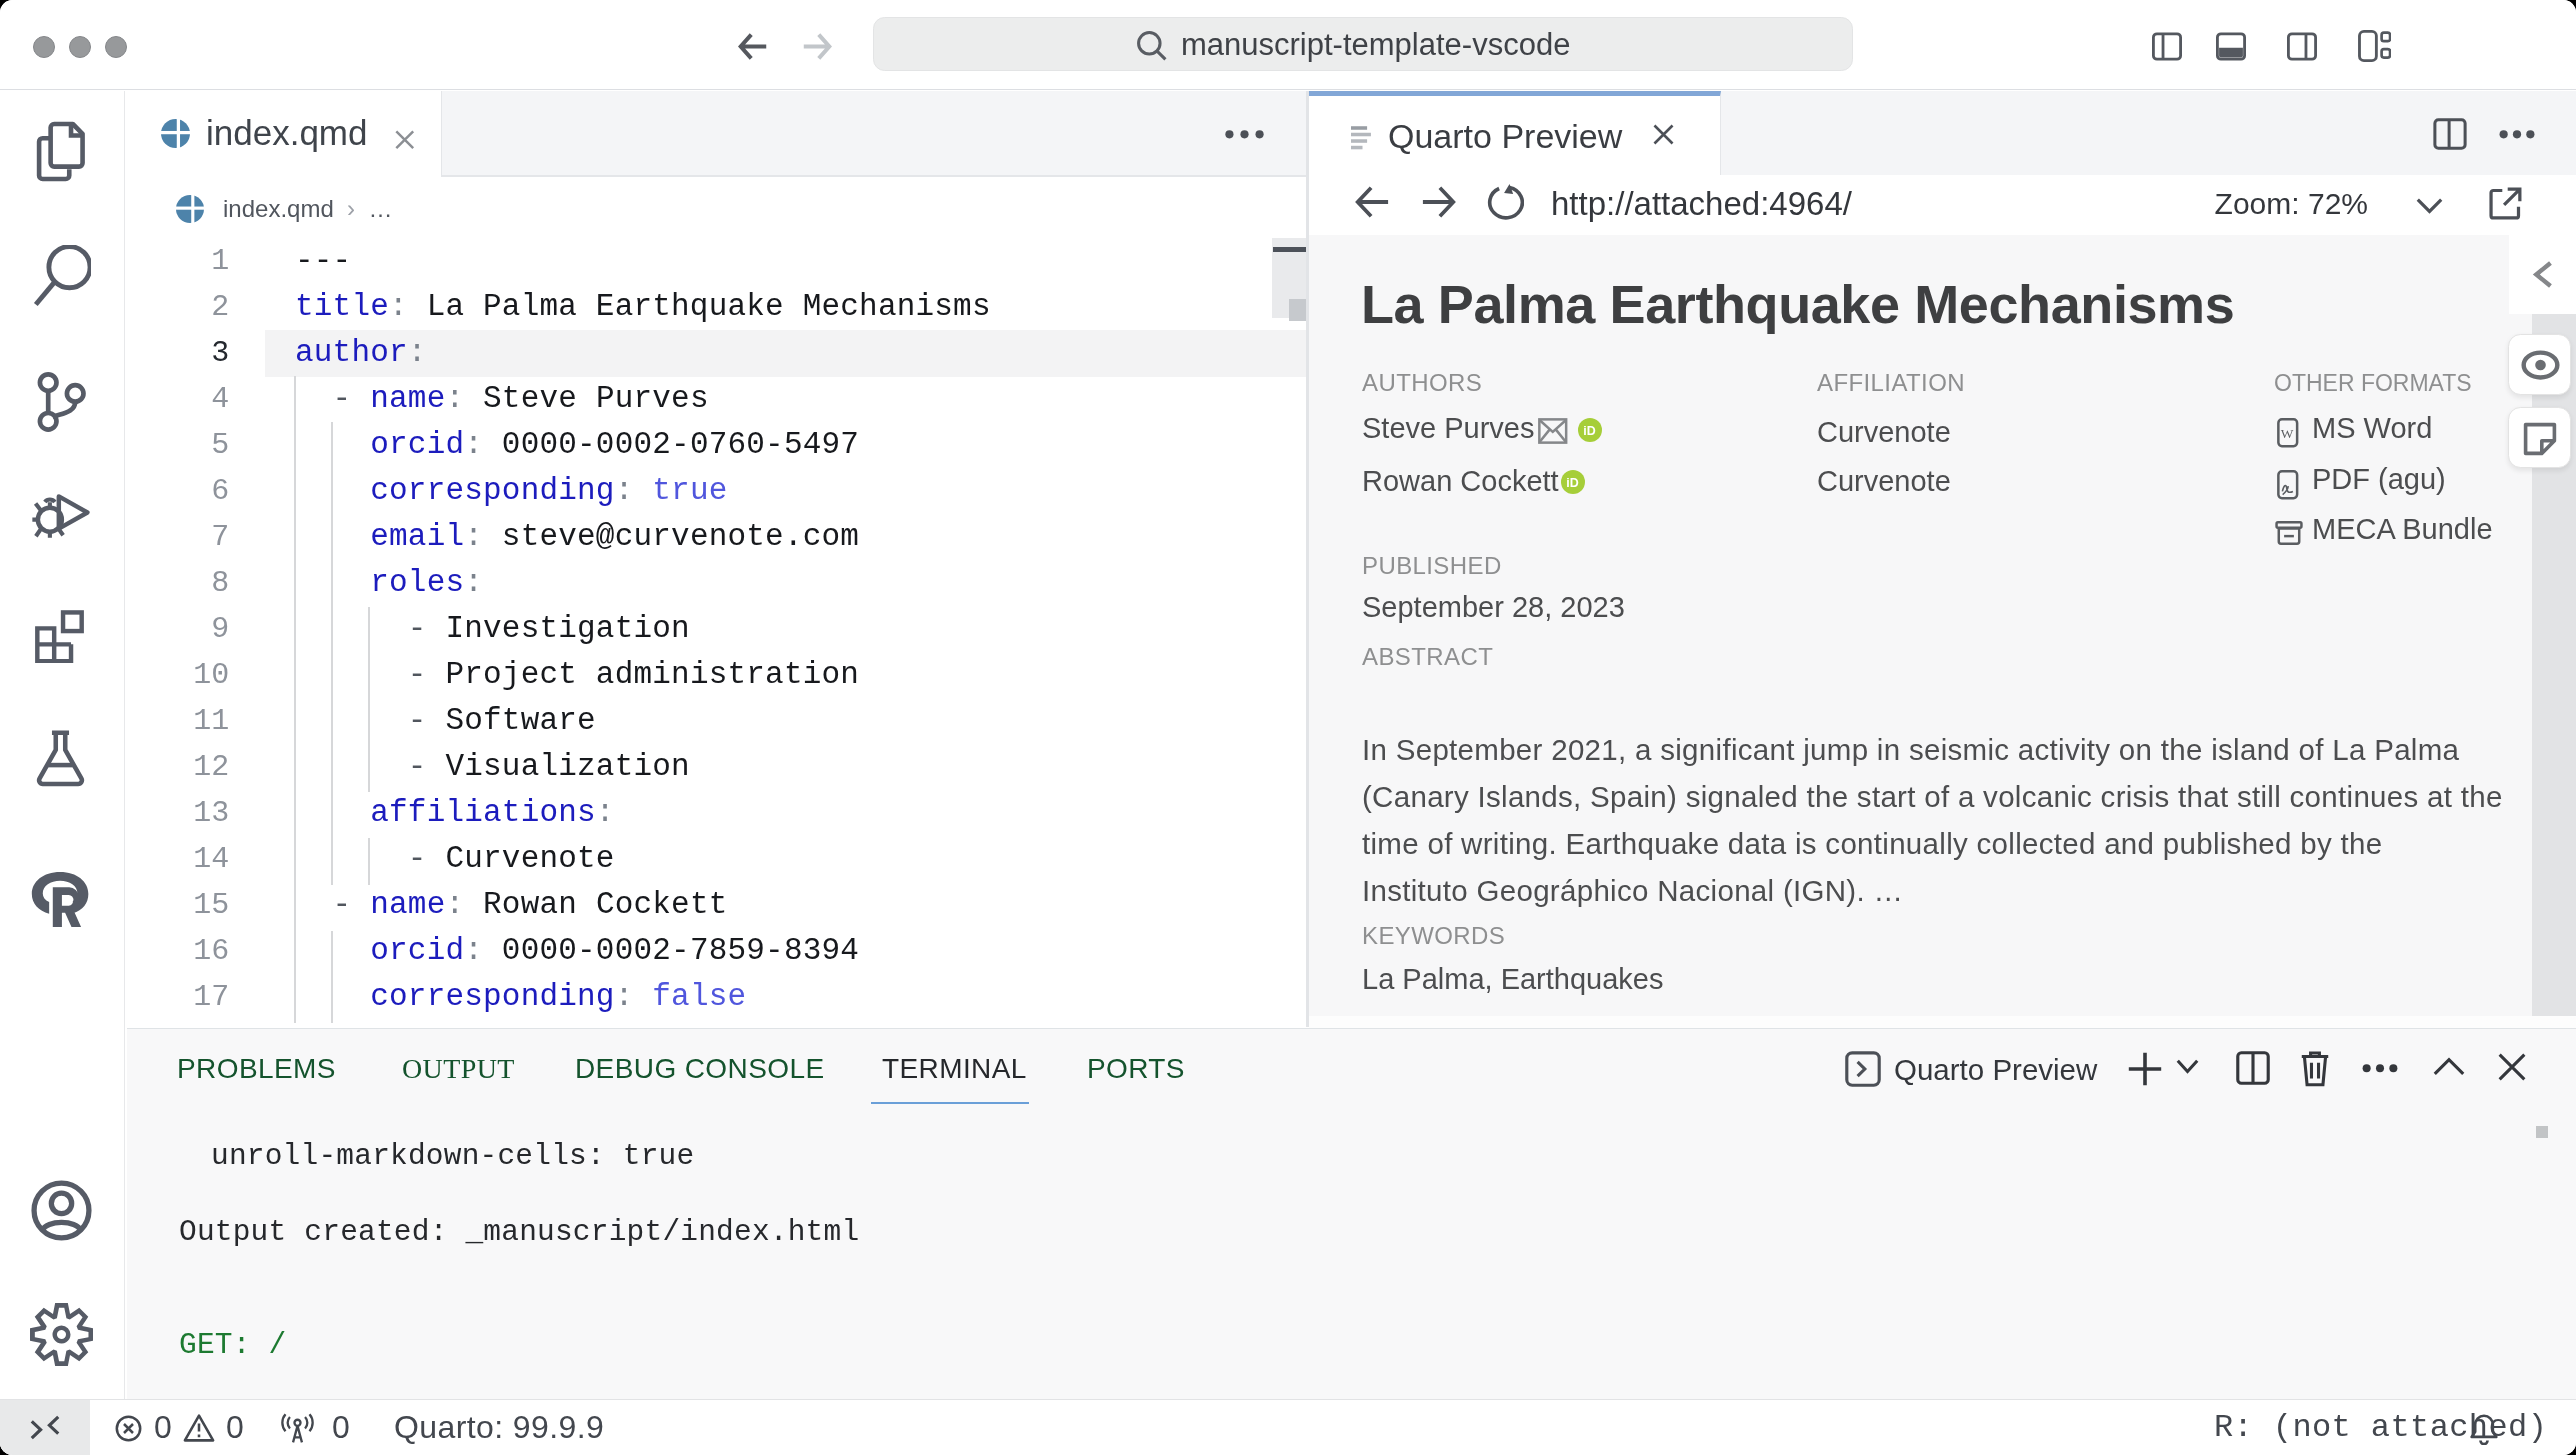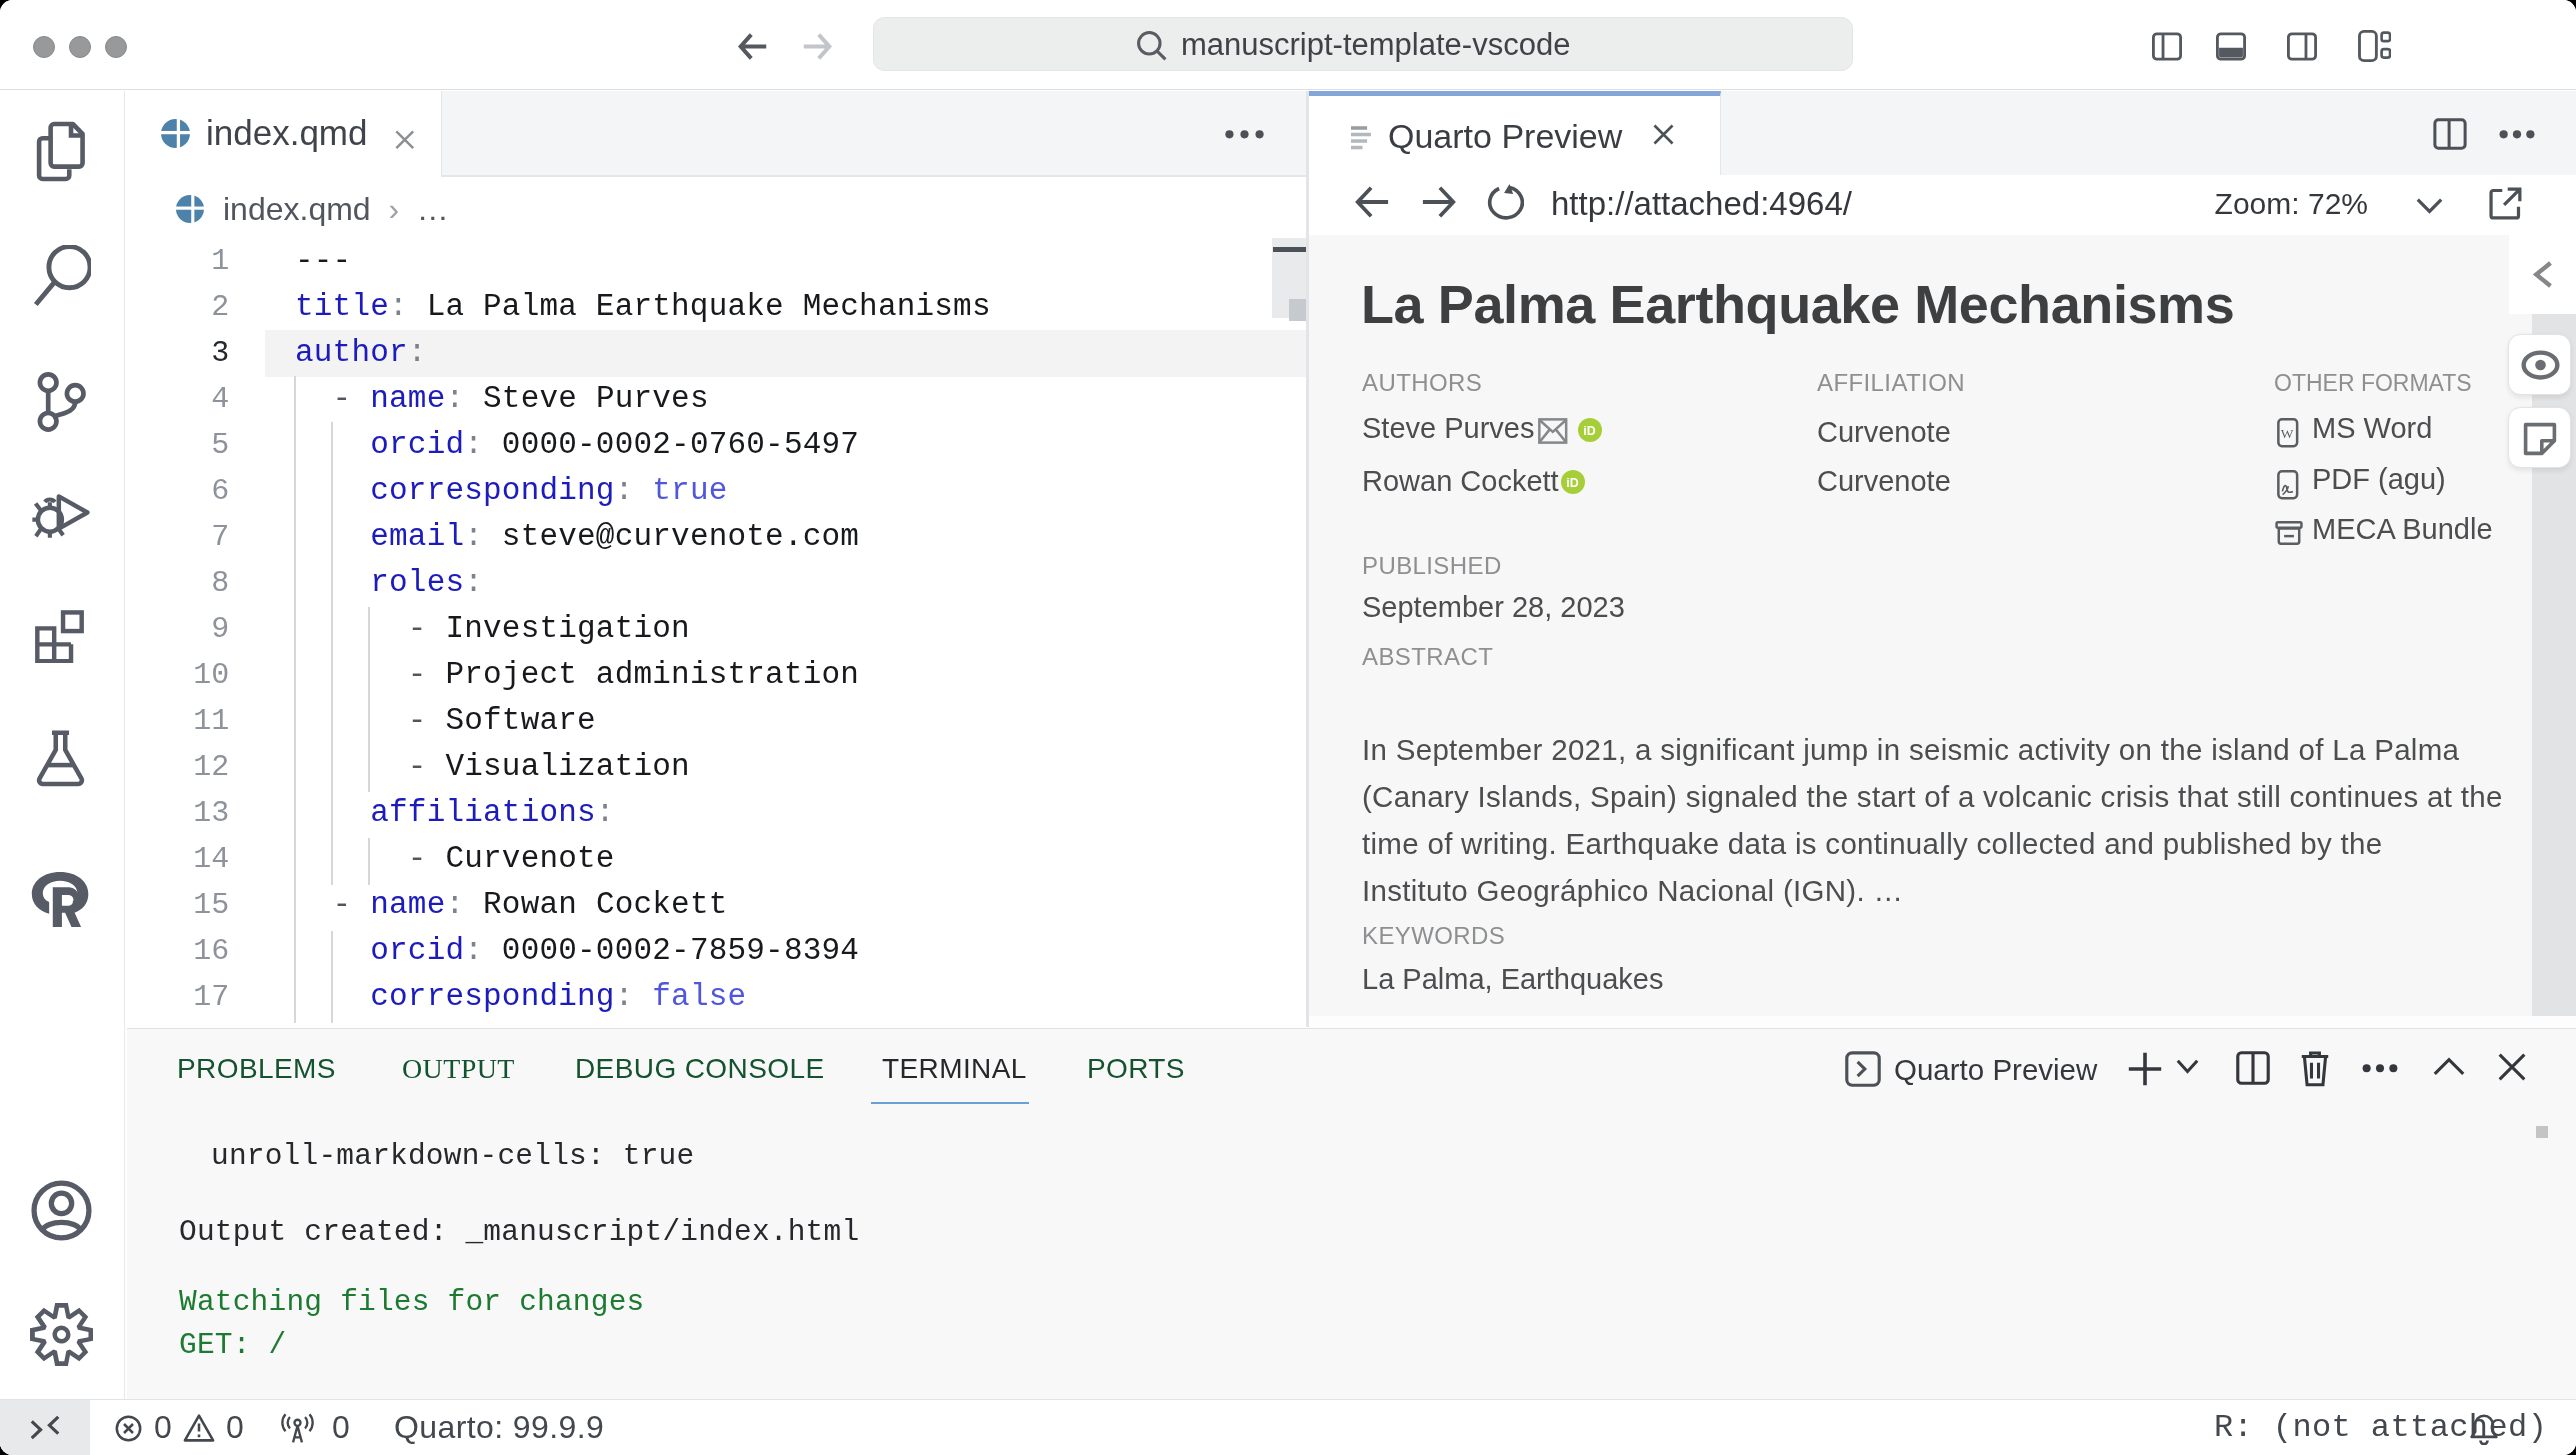--- a/index.html
+++ b/index.html
@@ -16,21 +16,21 @@
 
   
   #activity { position:absolute; left:0; top:91px; width:125px; height:1309px; background:#fff; border-right:1.8px solid #e7e8ea; }
 
   
   #tabbar { position:absolute; left:127px; top:91px; width:1181px; height:86px; background:#f4f5f7; }
   #tabline { position:absolute; left:315px; top:84px; width:866px; height:1.8px; background:#e4e6e9; }
   #activetab { position:absolute; left:0px; top:0px; width:315px; height:86px; background:#fff; border-right:1.8px solid #e4e6e9; }
   #tablabel { position:absolute; left:79px; top:0; height:84px; line-height:84px; font-size:35px; color:#3f444b; }
   #breadcrumb { position:absolute; left:127px; top:177px; width:1181px; height:48px; background:#fff; }
-  #bclabel { position:absolute; left:96px; top:0; height:64px; line-height:64px; font-size:32px; color:#51565e;text-align:center; }
+  #bclabel { position:absolute; left:96px; top:0; height:64px; line-height:64px; font-size:24px; color:#51565e;text-align:center; }
 
   #codearea { position:absolute; left:127px; top:226px; width:1181px; height:802px; background:#fff; overflow:hidden; }
   #gutter { position:absolute; left:7.2px; top:11.6px; width:95px; text-align:right;
             font-family:"Liberation Mono", monospace; font-size:30px; line-height:46px; color:#8e939b; white-space:pre; }
   #codetext { position:absolute; left:168px; top:11.6px; font-family:"Liberation Mono", monospace;
               font-size:31px; line-height:46px; white-space:pre; color:#17191d; letter-spacing:0.2px;}
   .k { color:#1c1cbd; } 
   .p { color:#7b828c; } 
   .d { color:#51565e; } 
   .b { color:#5056dd; } 
@@ -362,21 +362,20 @@
 
   <div id="panel">
     <div class="ptabtxt" style="left:50px;">PROBLEMS</div>
     <div class="ptabtxt" style="left:275px;font-family:Liberation Serif, serif;">OUTPUT</div>
     <div class="ptabtxt" style="left:448px;">DEBUG CONSOLE</div>
     <div class="ptabtxt" style="left:755px; color:#25272b;">TERMINAL</div>
     <div class="ptabtxt" style="left:960px;">PORTS</div>
     <div id="termunderline"></div>
     <div class="tline" style="left:84px; top:106px;">unroll-markdown-cells: true</div>
     <div class="tline" style="left:52px; top:182px;">Output created: _manuscript/index.html</div>
-    <div class="tline tg" style="left:52px; top:252px;">Watching files for changes</div>
     <div class="tline tg" style="left:52px; top:295px;">GET: /</div>
 
     <svg class="abs" style="left:1718px; top:21.5px;" width="36" height="36" viewBox="0 0 40 40">
       <rect x="2" y="2" width="36" height="36" rx="6" stroke="#4c5057" stroke-width="3.5" fill="none"></rect>
       <path d="M14 12 L22 20 L14 28" stroke="#4c5057" stroke-width="3.5" fill="none"></path>
     </svg>
     <div id="pqlabel">Quarto Preview</div>
     <svg class="abs" style="left:2000px; top:21.5px;" width="36" height="36" viewBox="0 0 40 40">
       <path d="M20 2 V38 M2 20 H38" stroke="#34373c" stroke-width="4" fill="none"></path>
     </svg>

